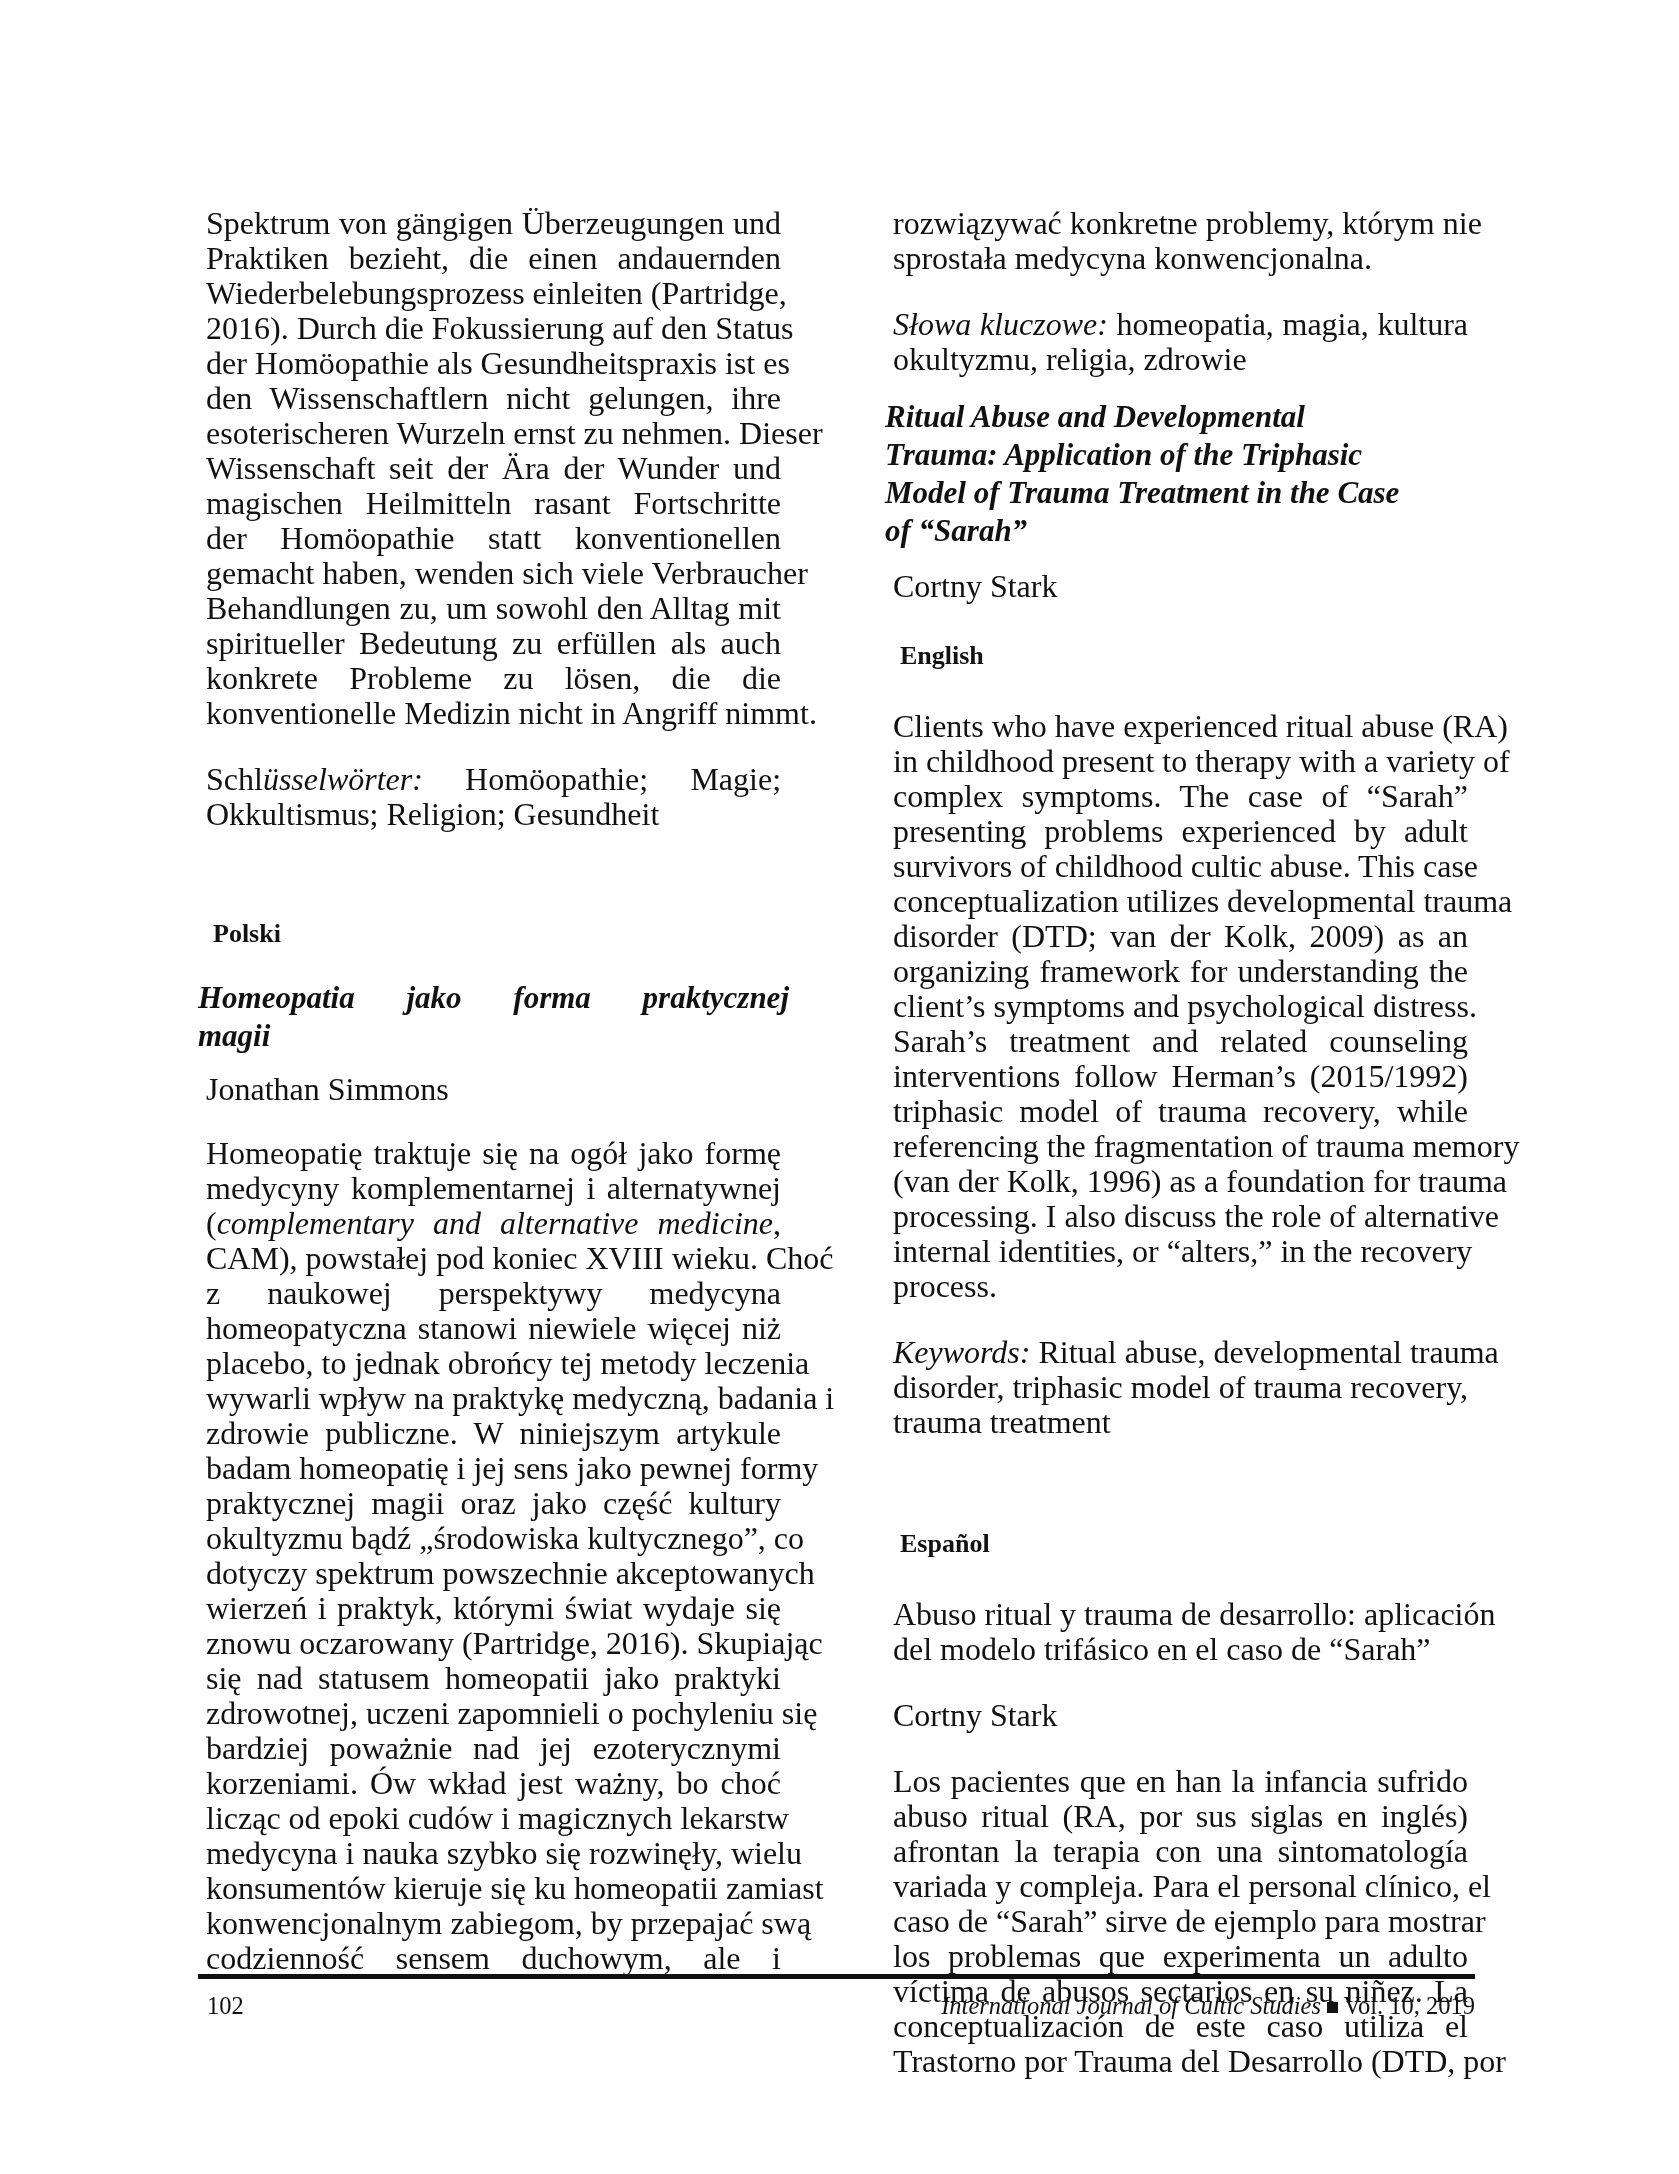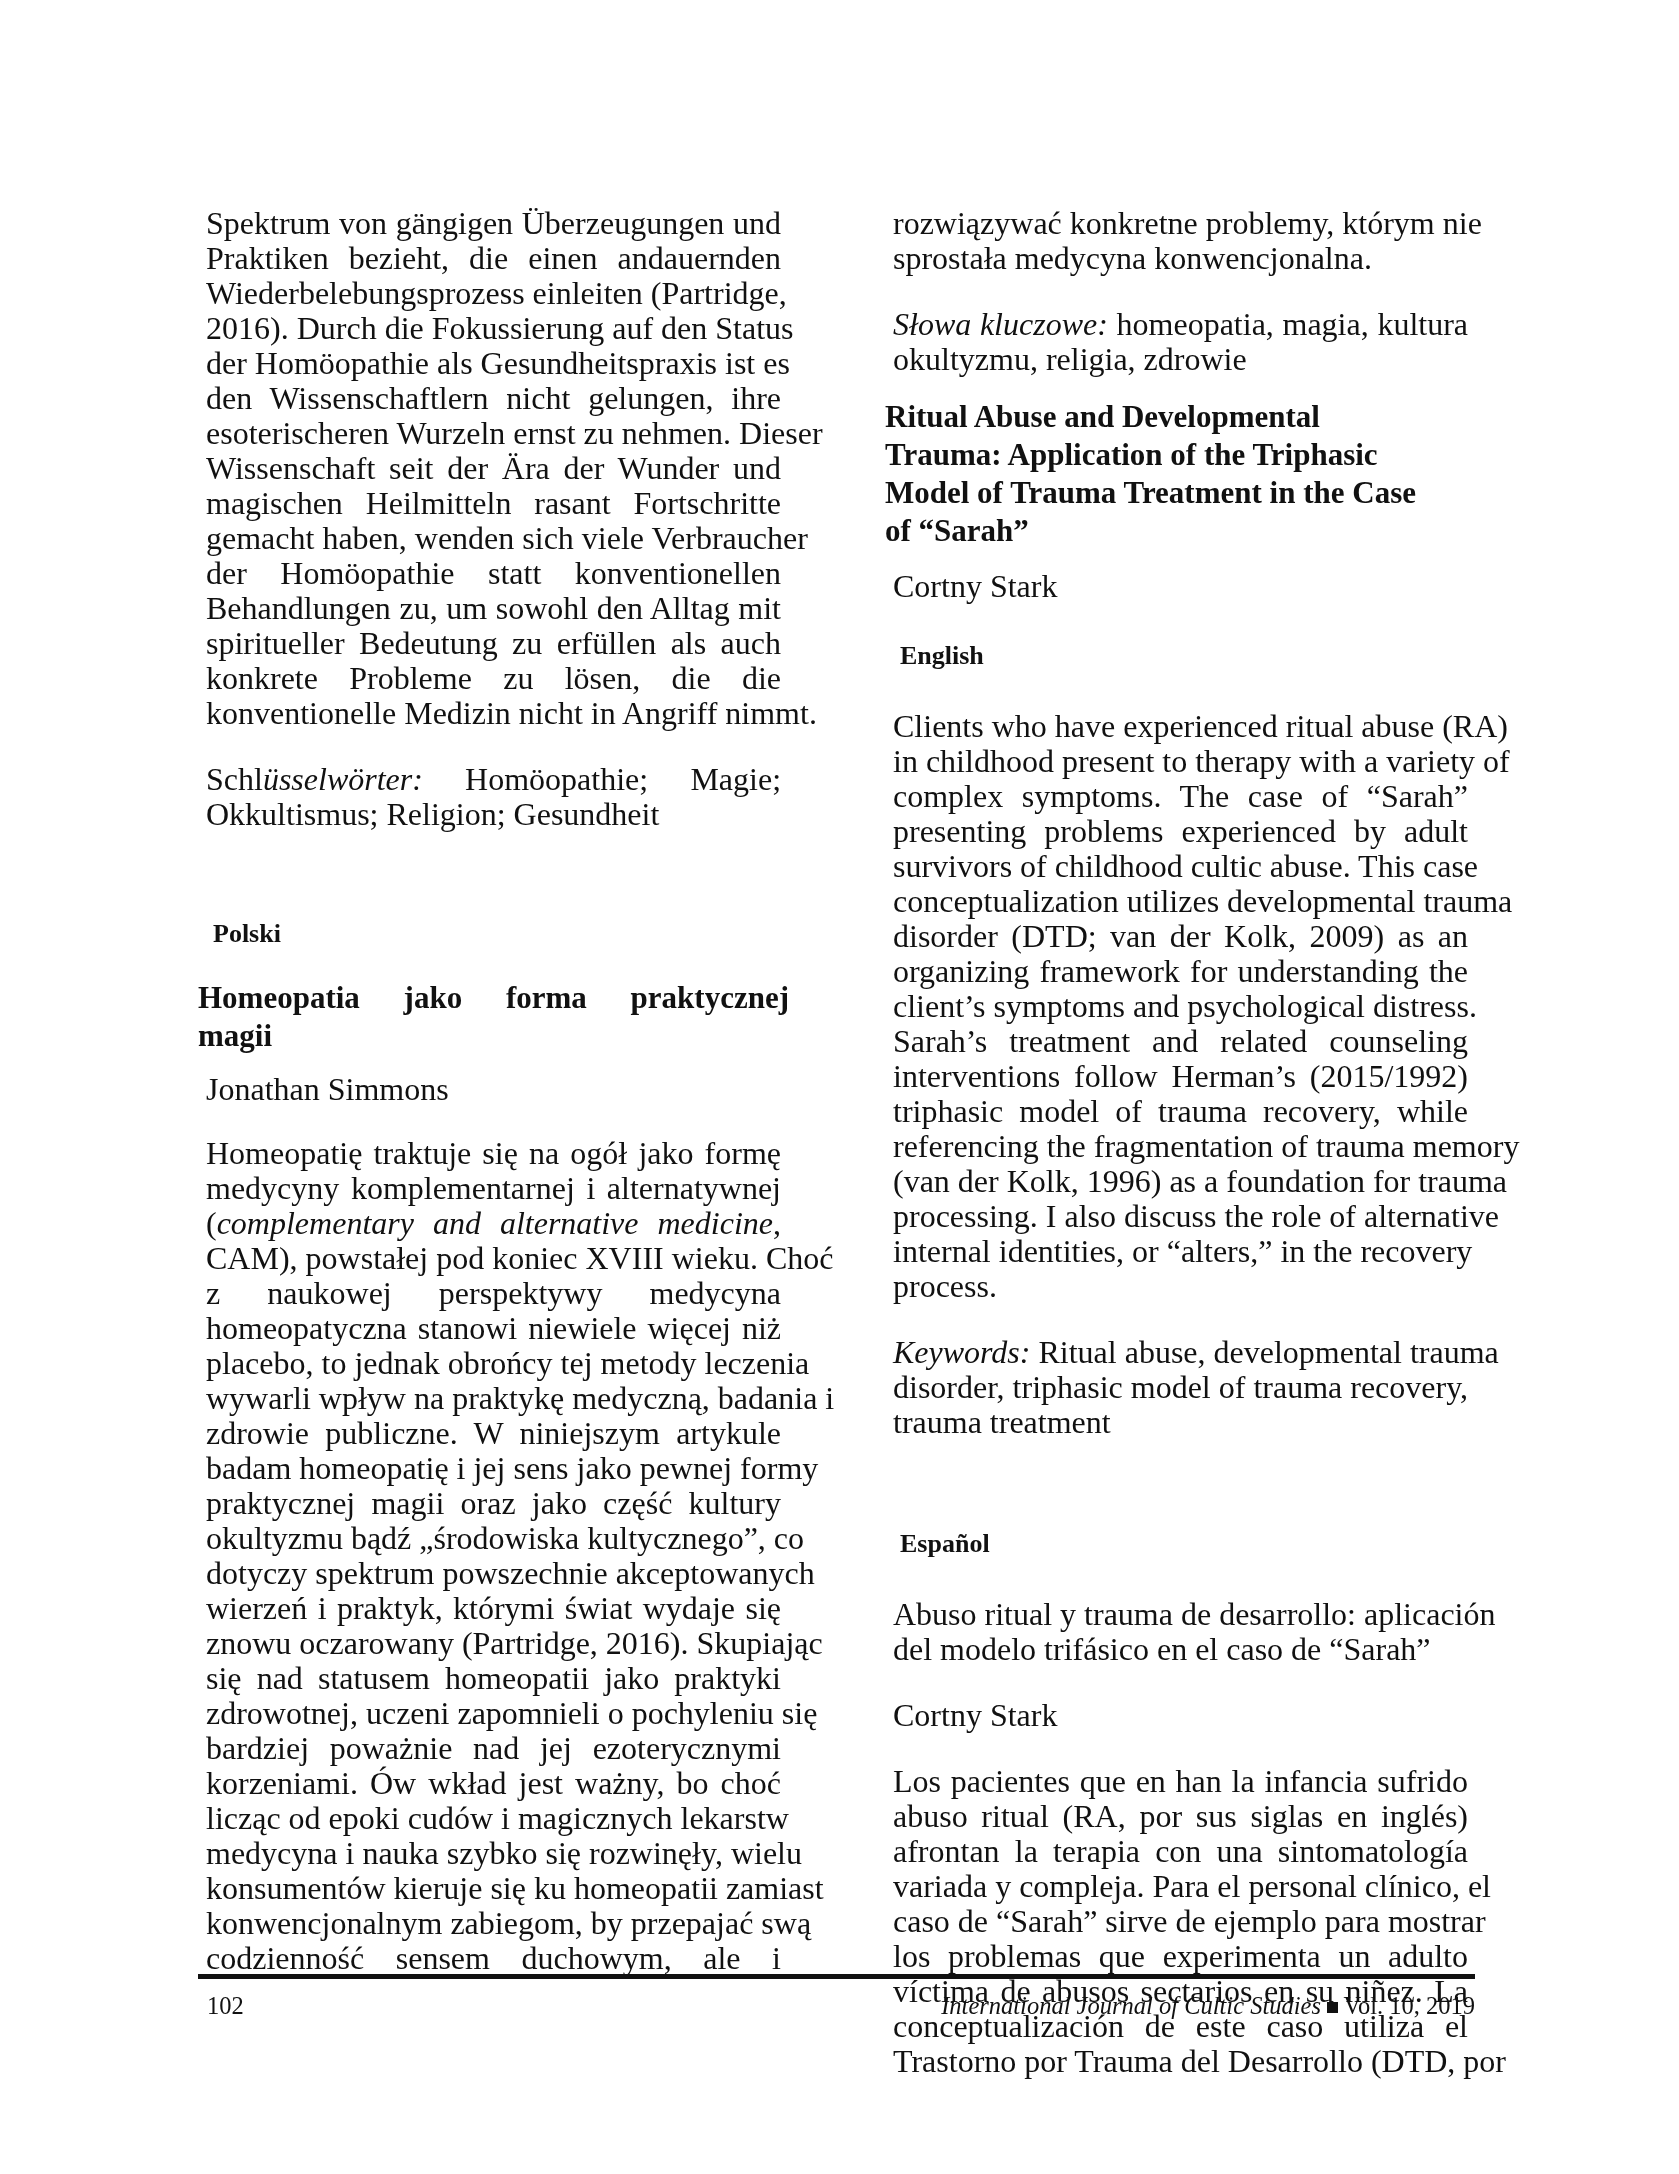--- a/index.html
+++ b/index.html
@@ -8,21 +8,21 @@
   .col { position:absolute; top:198px; width:591px; }
   .col.left { left:198px; }
   .col.right { left:885px; }
   .p { font-size:32px; line-height:35px; margin:8px; }
   .line { display:block; text-align:justify; text-align-last:justify; white-space:nowrap; height:35px; }
   .line.last { text-align-last:left; }
   .gap { height:15px; }
   .biggap { height:66px; }
   .h-lang { font-weight:bold; font-size:26px; line-height:34px; margin:15px; }
   .h-title { font-weight:bold; font-size:31px; line-height:38px; margin:0; }
-  .h-title .line { height:38px; }
+  .h-title .line { height:38px;font-style:italic; }
   i { font-style:italic; }
   .rule { position:absolute; left:198px; top:1974px; width:1277px; height:4.7px; background:#111; }
   .footer-left { position:absolute; left:207px; top:1992px; font-size:24.5px; }
   .footer-right { position:absolute; right:205px; top:1992px; font-size:24.5px;margin-left:20px; }
   .footer-right i { font-style:italic; }
   .sq { display:inline-block; width:11.3px; height:11.3px; background:#111; margin:0 5.6px 1.9px 5.6px; vertical-align:middle; }
 </style>
 </head>
 <body>
 
@@ -30,22 +30,22 @@
   <div class="p">
     <span class="line">Spektrum von gängigen Überzeugungen und</span>
     <span class="line">Praktiken bezieht, die einen andauernden</span>
     <span class="line">Wiederbelebungsprozess einleiten (Partridge,</span>
     <span class="line">2016). Durch die Fokussierung auf den Status</span>
     <span class="line">der Homöopathie als Gesundheitspraxis ist es</span>
     <span class="line">den Wissenschaftlern nicht gelungen, ihre</span>
     <span class="line">esoterischeren Wurzeln ernst zu nehmen. Dieser</span>
     <span class="line">Wissenschaft seit der Ära der Wunder und</span>
     <span class="line">magischen Heilmitteln rasant Fortschritte</span>
+    <span class="line">der Homöopathie statt konventionellen</span>
     <span class="line">gemacht haben, wenden sich viele Verbraucher</span>
-    <span class="line">der Homöopathie statt konventionellen</span>
     <span class="line">Behandlungen zu, um sowohl den Alltag mit</span>
     <span class="line">spiritueller Bedeutung zu erfüllen als auch</span>
     <span class="line">konkrete Probleme zu lösen, die die</span>
     <span class="line last">konventionelle Medizin nicht in Angriff nimmt.</span>
   </div>
   <div class="gap"></div>
   <div class="p">
     <span class="line"><span><span>Schl</span><i>üsselwörter:</i></span> <span>Homöopathie;</span> <span>Magie;</span></span>
     <span class="line last">Okkultismus; Religion; Gesundheit</span>
   </div>

